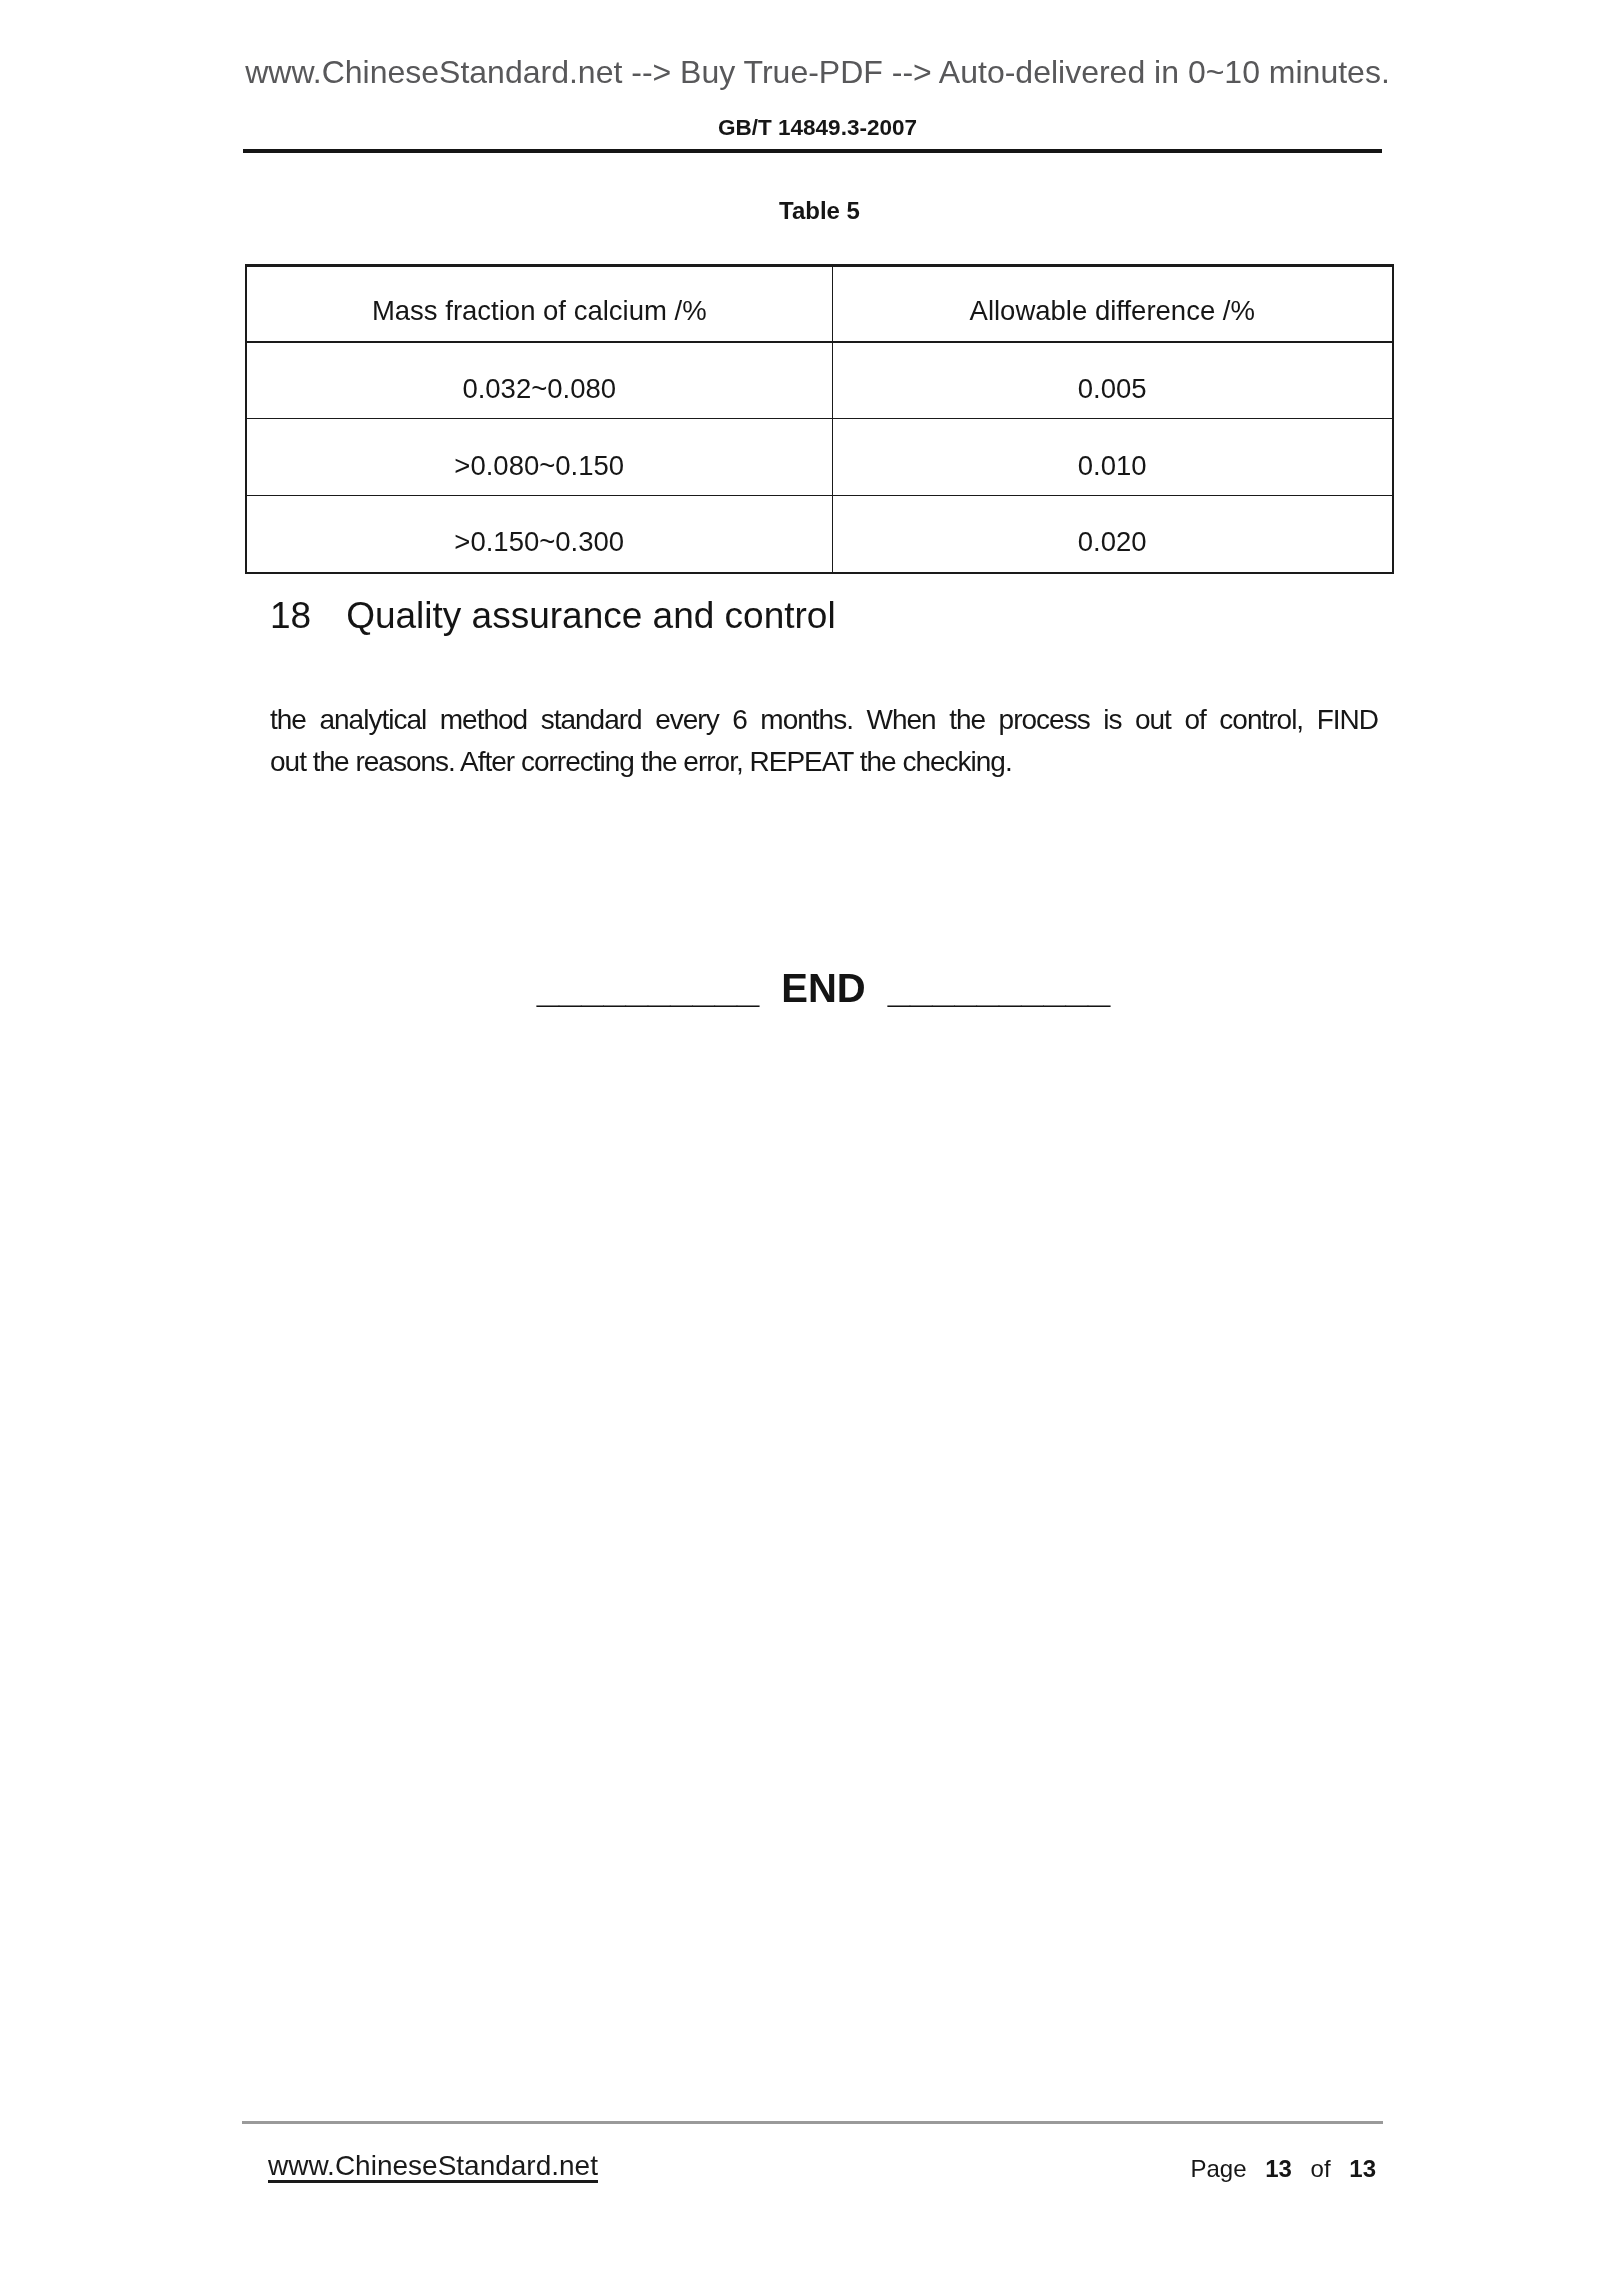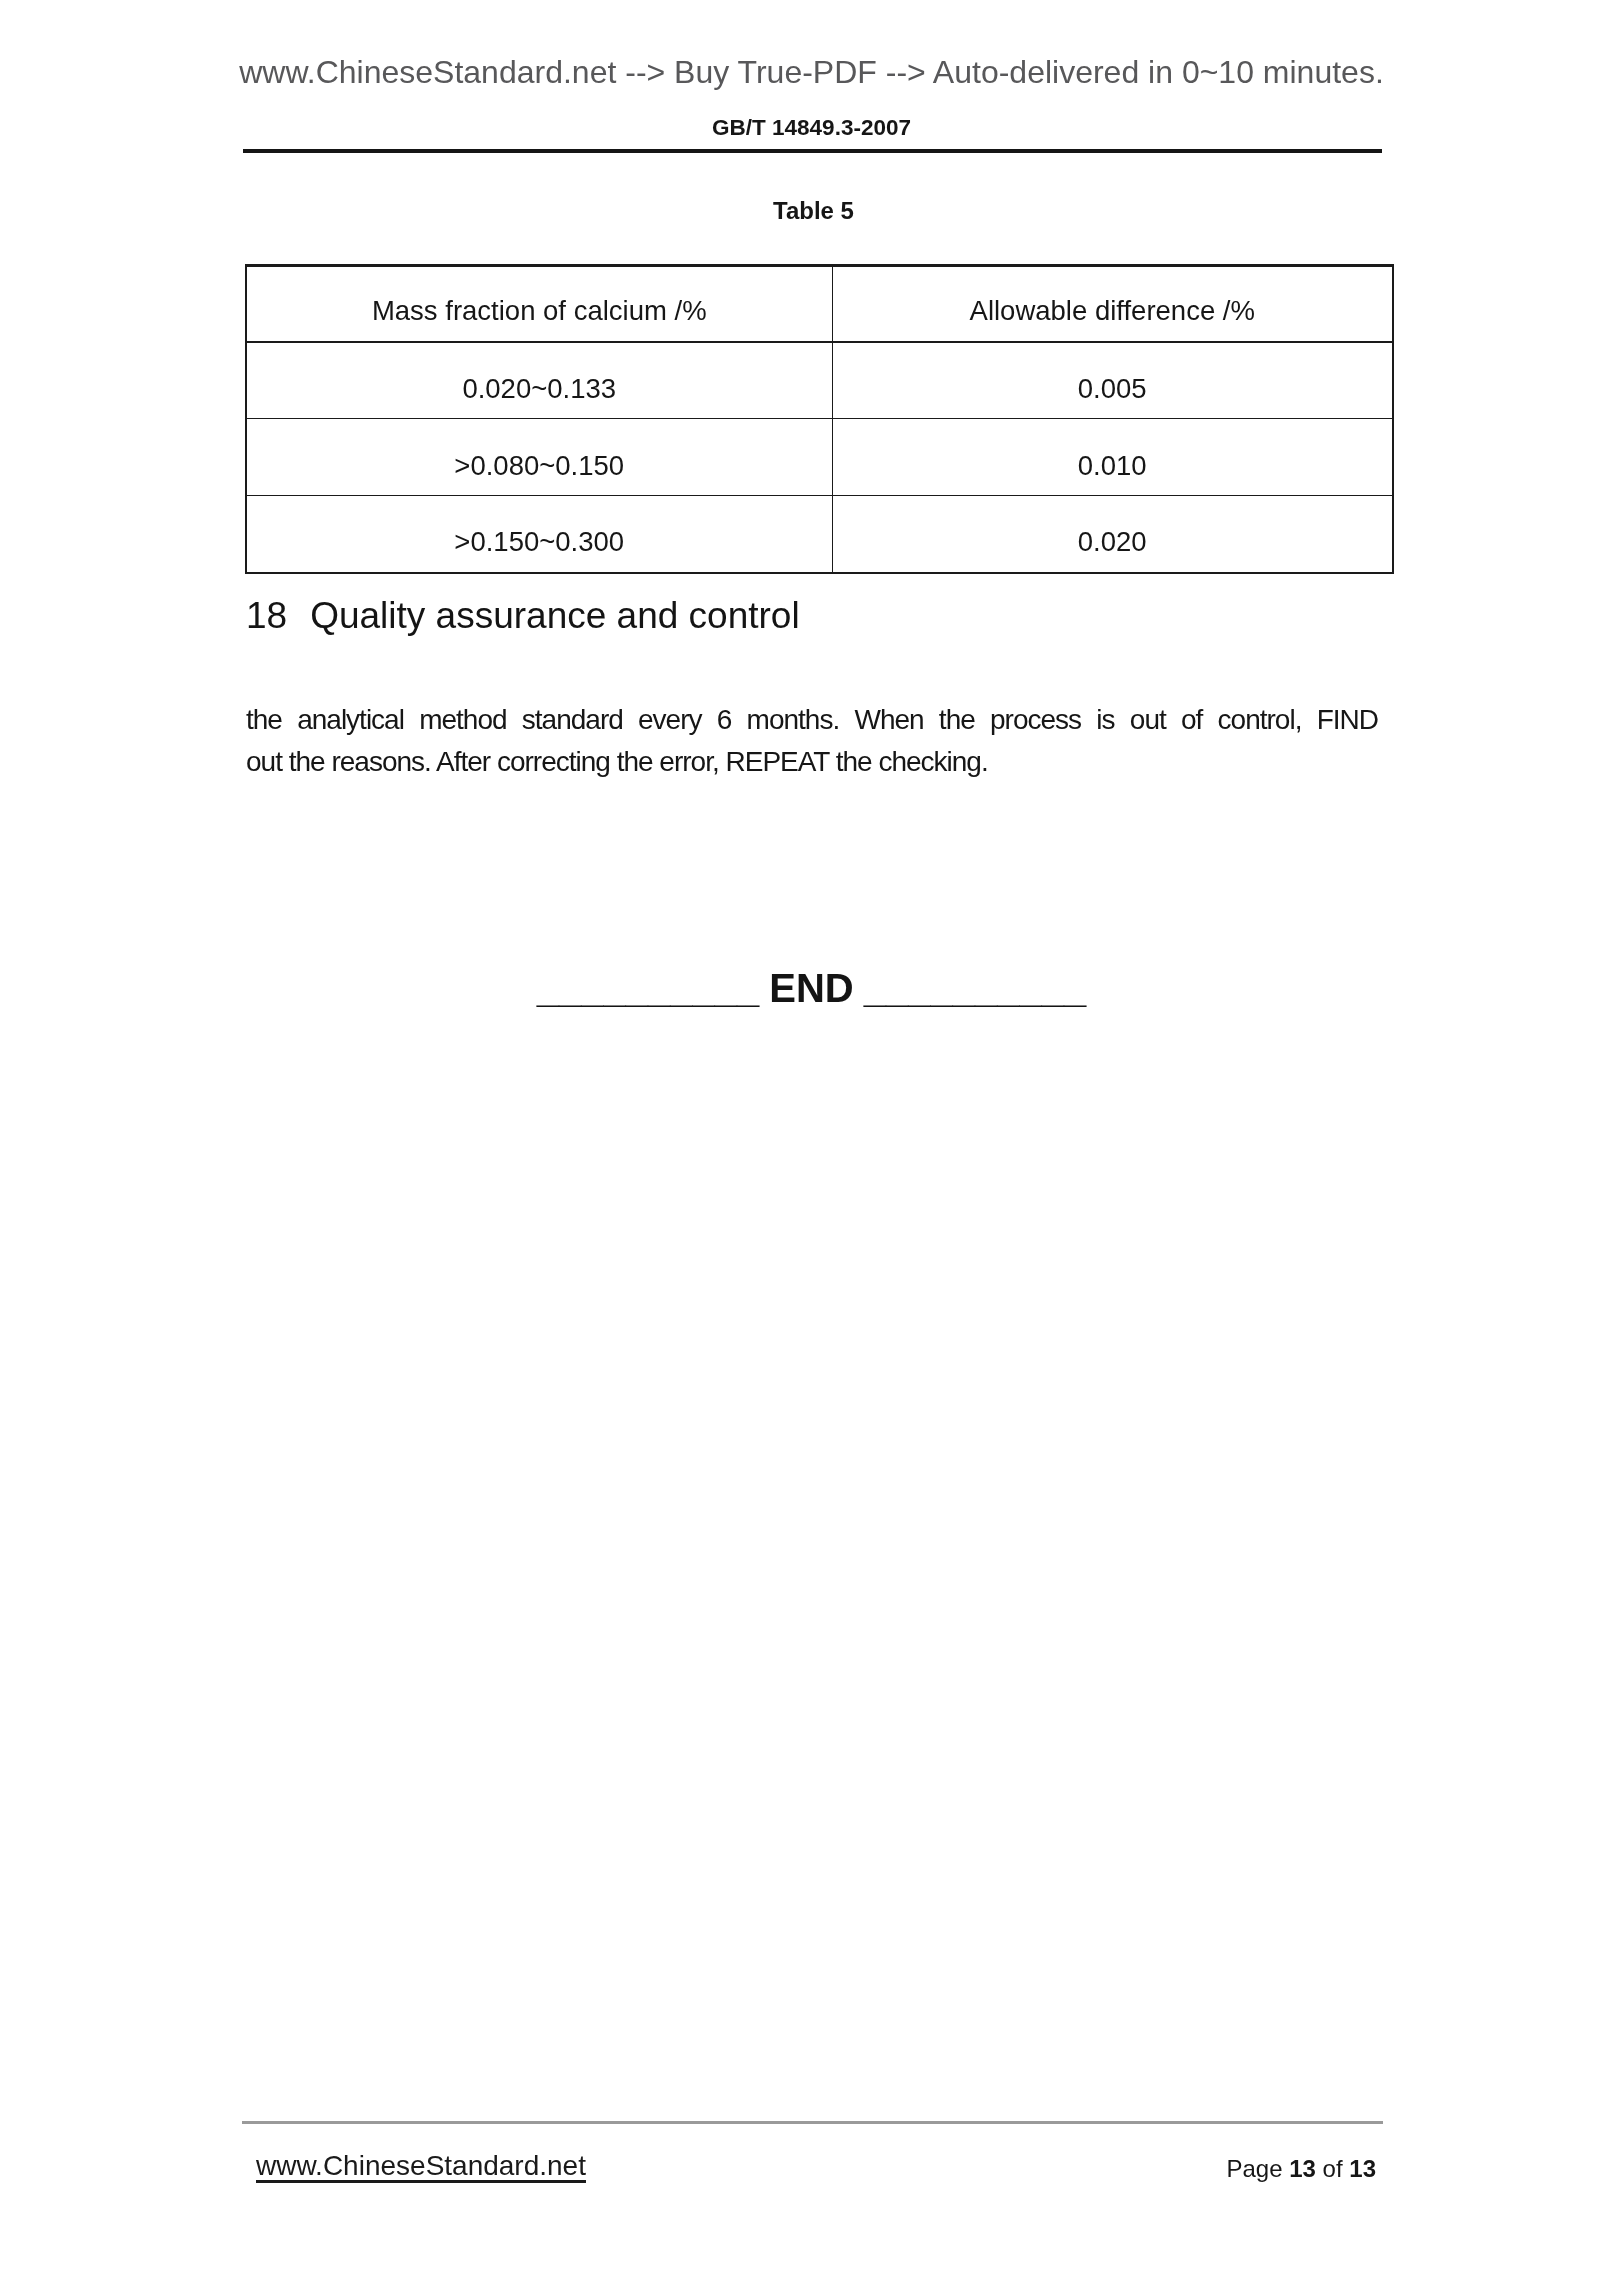--- a/index.html
+++ b/index.html
@@ -1,15 +1,15 @@
 <!DOCTYPE html>
 <html style="font-size:13.3px"><head>
 <meta charset="utf-8">
 <style>
-  * { box-sizing: border-box; }
+  * { box-sizing: border-box; padding-left: 12px; }
   html, body {
     margin: 0; padding: 0;
     background: #ffffff;
     font-family: "Liberation Sans", "DejaVu Sans", sans-serif;
     color: #1a1a1a;
   }
   .page {
     position: relative;
     width: 1623px;
     height: 2295px;
@@ -164,21 +164,21 @@
     <colgroup>
       <col class="col-left">
       <col class="col-right">
     </colgroup>
     <tbody>
       <tr class="head">
         <td>Mass fraction of calcium /%</td>
         <td>Allowable difference /%</td>
       </tr>
       <tr class="body-row">
-        <td>0.020~0.133</td>
+        <td>0.032~0.080</td>
         <td>0.005</td>
       </tr>
       <tr class="body-row">
         <td>&gt;0.080~0.150</td>
         <td>0.010</td>
       </tr>
       <tr class="body-row">
         <td>&gt;0.150~0.300</td>
         <td>0.020</td>
       </tr>

